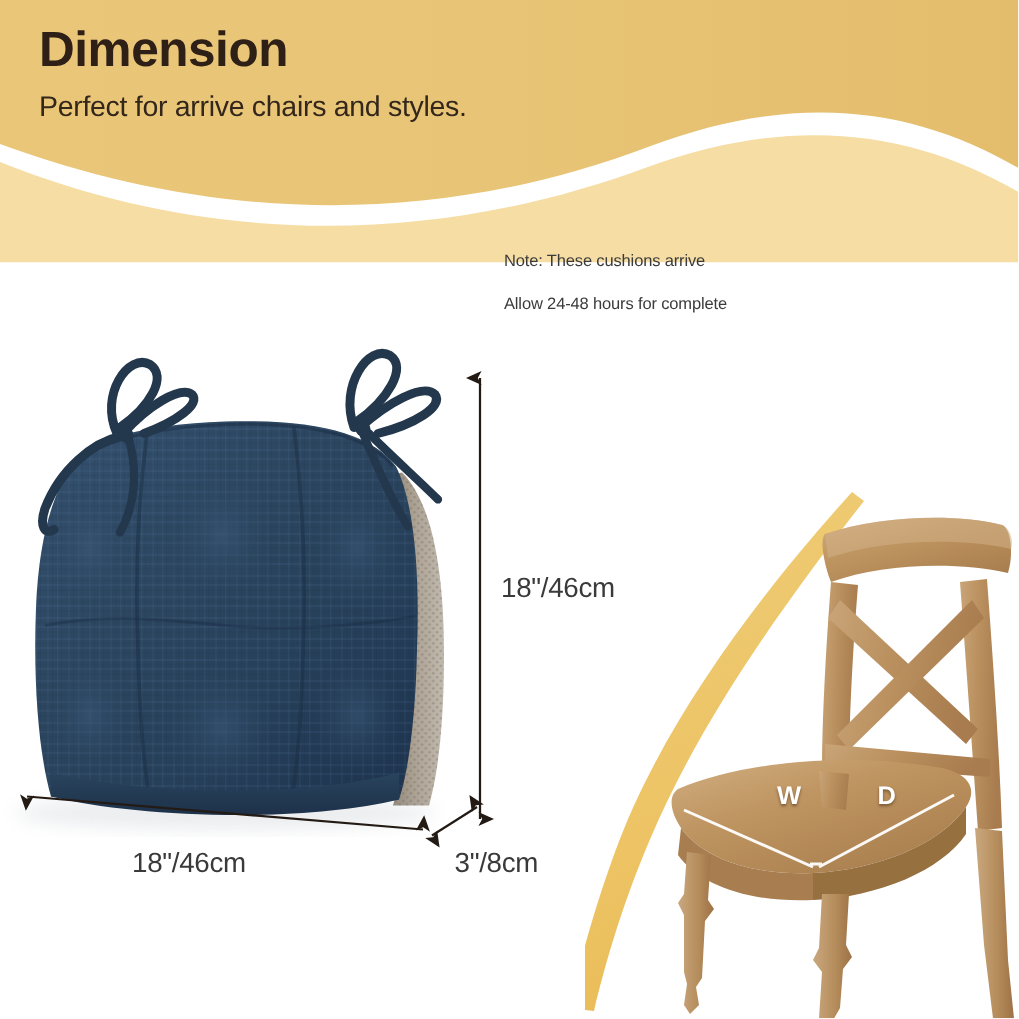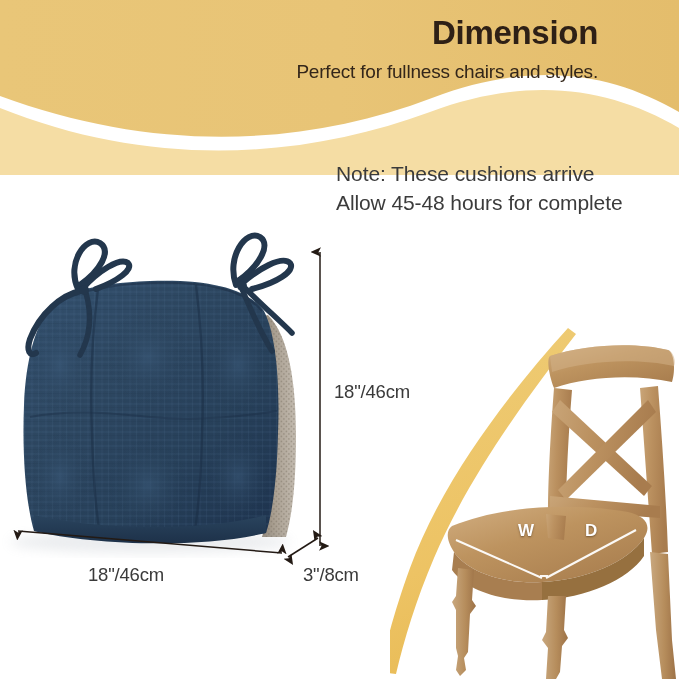--- a/index.html
+++ b/index.html
@@ -24,24 +24,23 @@
     position: absolute;
     left: 0; top: 0;
     width: 679px;
     height: 175px;
     overflow: hidden;
   }
   #header-svg { display: block; }
 
   #header-text {
     position: absolute;
-    left: 38px;
+    left: 26px;
     top: 14px;
     width: 560px;
-    text-align: right;
   }
   #page-title {
     font-size: 33px;
     font-weight: bold;
     color: #2e2016;
     letter-spacing: -0.3px;
     line-height: 1.15;
     margin: 0;
   }
   #page-subtitle {
@@ -52,21 +51,21 @@
     margin: 9px 0 0 0;
     line-height: 1.2;
   }
 
   
   #note-block {
     position: absolute;
     left: 336px;
     top: 160px;
     width: 330px;
-    font-size: 21px;
+    font-size: 11px;
     color: #3b3b3b;
     line-height: 28.5px;
     letter-spacing: -0.1px;
   }
   #note-block .note-line { display: block; white-space: nowrap; }
 
   
   #cushion-art {
     position: absolute;
     left: 0px;
@@ -121,27 +120,27 @@
         </linearGradient>
       </defs>
 
       <path d="M0,108 C150,168 300,160 430,112 C530,75 610,88 679,128 L679,175 L0,175 Z" fill="#f5dda4"></path>
 
       <path d="M0,0 L679,0 L679,112 C610,72 532,60 432,98 C300,148 152,152 0,96 Z" fill="url(#goldGrad)"></path>
     </svg>
 
     <div id="header-text">
       <h1 id="page-title">Dimension</h1>
-      <p id="page-subtitle">Perfect for fullness chairs and styles.</p>
+      <p id="page-subtitle">Perfect for arrive chairs and styles.</p>
     </div>
   </div>
 
   <div id="note-block">
     <span class="note-line">Note: These cushions arrive</span>
-    <span class="note-line">Allow 45-48 hours for complete</span>
+    <span class="note-line">Allow 24-48 hours for complete</span>
   </div>
 
   <svg id="cushion-art" viewBox="0 0 345 375">
     <defs>
       <linearGradient id="navyMain" x1="0.1" y1="0" x2="0.95" y2="0.9">
         <stop offset="0%" stop-color="#33506e"></stop>
         <stop offset="35%" stop-color="#2d4761"></stop>
         <stop offset="70%" stop-color="#27405a"></stop>
         <stop offset="100%" stop-color="#1f3550"></stop>
       </linearGradient>

